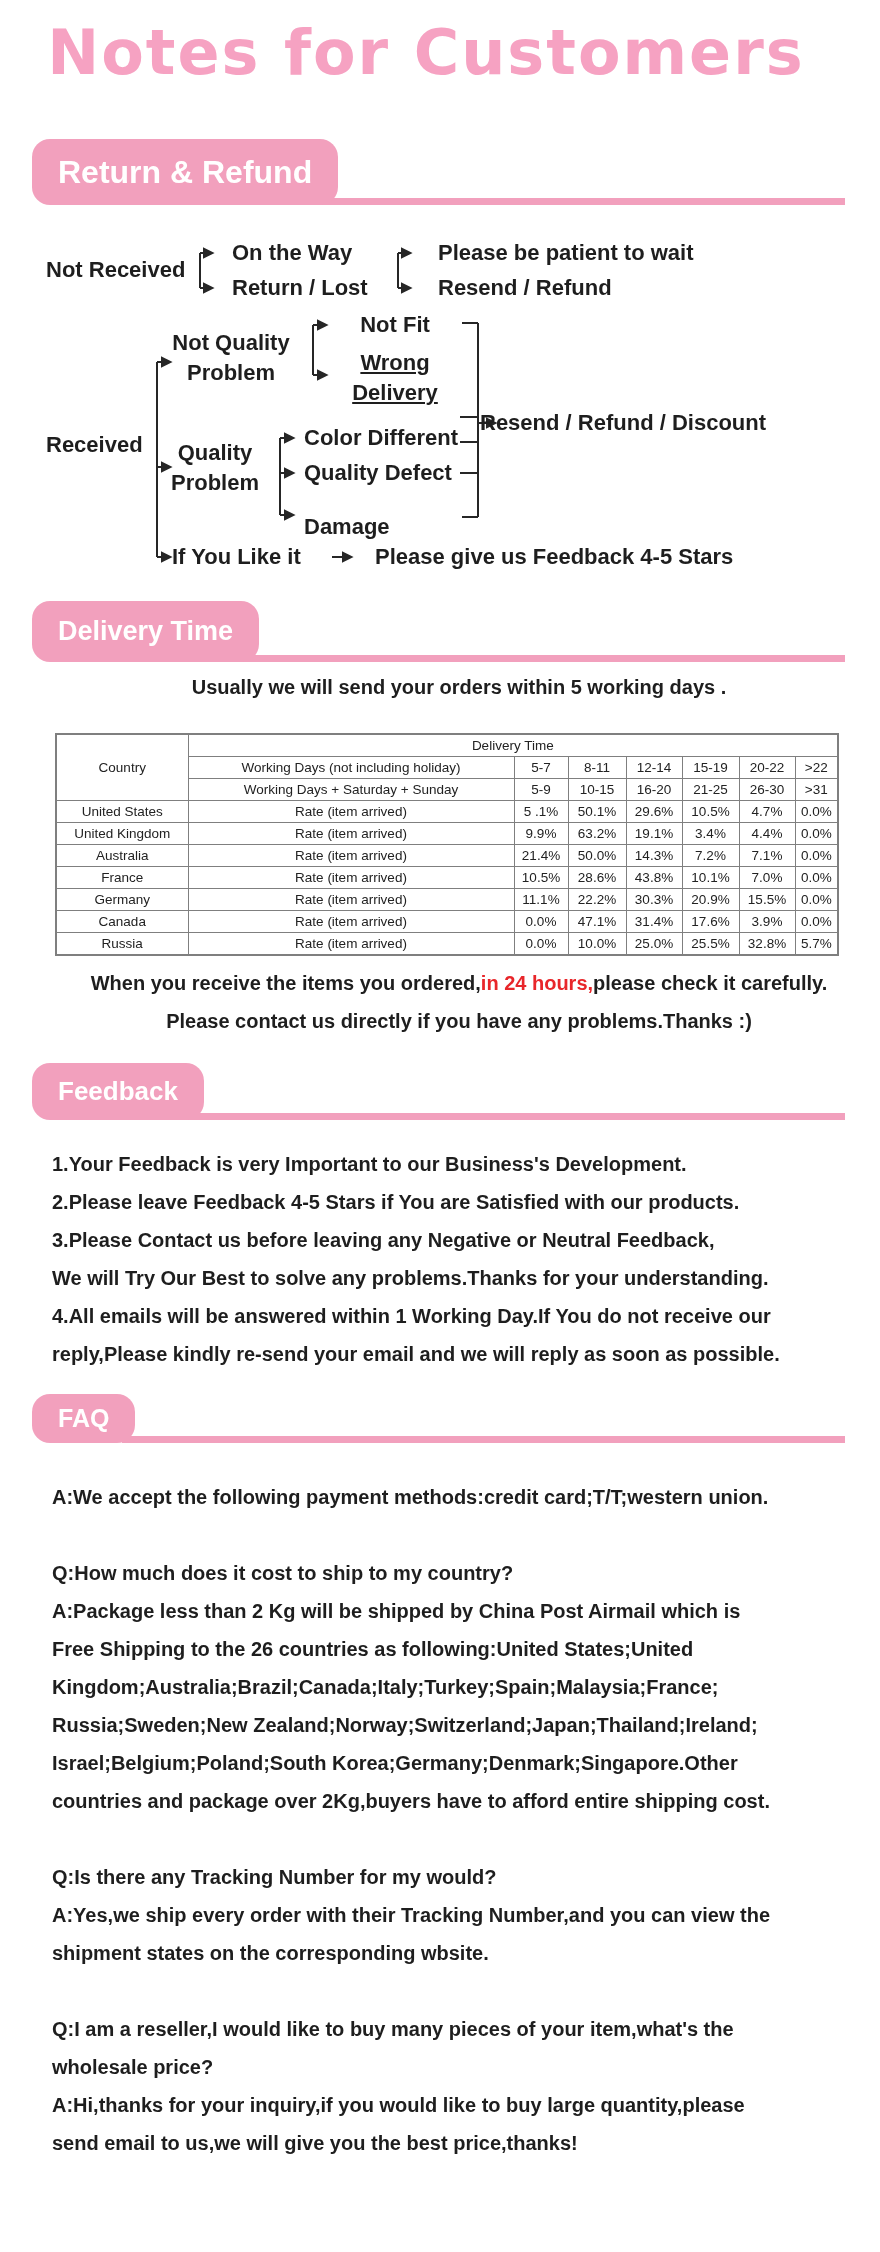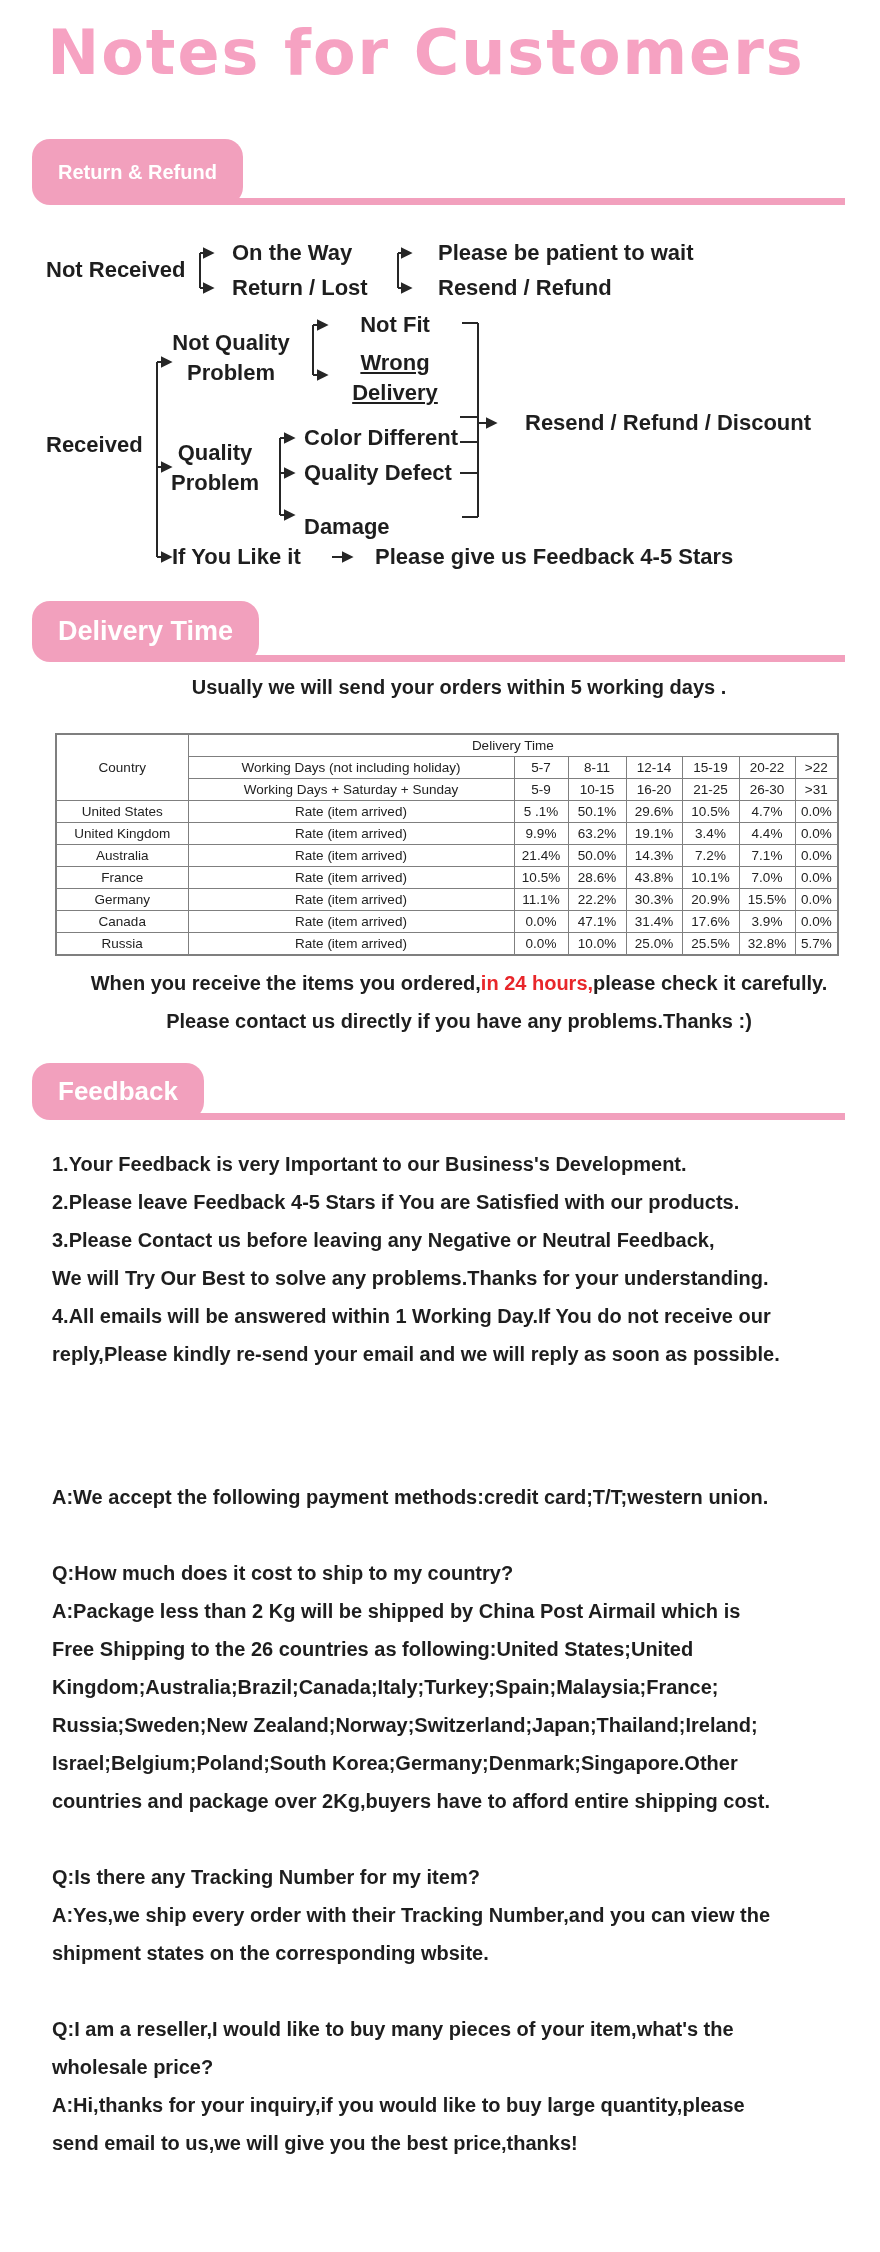--- a/index.html
+++ b/index.html
@@ -13,21 +13,21 @@
   .page{position:relative;width:852px;height:2252px;background:#fff;overflow:hidden;
         font-family:"Liberation Sans",sans-serif;color:var(--text-dark);}
   .page-title{position:absolute;top:16px;left:0;width:100%;text-align:center;
         font-family:"DejaVu Sans",sans-serif;font-weight:bold;font-size:62px;
         letter-spacing:2px;color:var(--title-pink);}
   
   .banner{position:absolute;left:32px;width:813px;}
   .banner .rule{position:absolute;left:90px;right:0;bottom:0;height:7px;background:var(--banner-pink);}
   .banner .pill{position:relative;z-index:1;display:inline-block;background:var(--banner-pink);
         color:#fff;font-weight:bold;border-radius:18px;padding:0 26px;}
-  .banner.b1{top:139px;} .banner.b1 .pill{line-height:66px;font-size:20px;}
+  .banner.b1{top:139px;} .banner.b1 .pill{line-height:66px;font-size:32px;}
   .banner.b2{top:601px;} .banner.b2 .pill{line-height:61px;font-size:27px;}
   .banner.b3{top:1063px;}.banner.b3 .pill{line-height:57px;font-size:26px;}
   .banner.b4{top:1394px;}.banner.b4 .pill{line-height:49px;font-size:25px;}
   
   .fx{position:absolute;font-size:22px;font-weight:bold;line-height:30px;white-space:nowrap;color:var(--text-dark);}
   .fx.wrap{white-space:normal;text-align:center;}
   .flow-svg{position:absolute;left:0;top:240px;width:880px;height:340px;}
   
   .cnote{position:absolute;left:0;width:100%;text-align:center;font-size:20px;font-weight:bold;color:var(--text-dark);margin-left:33px;}
   .red{color:var(--highlight-red);}
@@ -102,21 +102,21 @@
   <div class="fx" style="left:438px;top:238px;">Please be patient to wait</div>
   <div class="fx" style="left:438px;top:273px;">Resend / Refund</div>
   <div class="fx" style="left:46px;top:430px;">Received</div>
   <div class="fx wrap" style="left:165px;top:328px;width:132px;">Not Quality Problem</div>
   <div class="fx wrap" style="left:340px;top:310px;width:110px;">Not Fit</div>
   <div class="fx wrap" style="left:340px;top:348px;width:110px;text-decoration:underline;">Wrong Delivery</div>
   <div class="fx wrap" style="left:160px;top:438px;width:110px;">Quality Problem</div>
   <div class="fx" style="left:304px;top:423px;">Color Different</div>
   <div class="fx" style="left:304px;top:458px;">Quality Defect</div>
   <div class="fx" style="left:304px;top:512px;">Damage</div>
-  <div class="fx" style="left:525px;top:408px;text-align:right;">Resend / Refund / Discount</div>
+  <div class="fx" style="left:480px;top:408px;text-align:right;">Resend / Refund / Discount</div>
   <div class="fx" style="left:172px;top:542px;">If You Like it</div>
   <div class="fx" style="left:375px;top:542px;">Please give us Feedback 4-5 Stars</div>
 
   <div class="banner b2">
     <div class="rule"></div>
     <div class="pill">Delivery Time</div>
   </div>
 
   <div class="cnote" style="top:676px;">Usually we will send your orders within 5 working days .</div>
 
@@ -241,36 +241,40 @@
 
   <div class="textblock feedback-block">
       <div class="line">1.Your Feedback is very Important to our Business's Development.</div>
       <div class="line">2.Please leave Feedback 4-5 Stars if You are Satisfied with our products.</div>
       <div class="line">3.Please Contact us before leaving any Negative or Neutral Feedback,</div>
       <div class="line">We will Try Our Best to solve any problems.Thanks for your understanding.</div>
       <div class="line">4.All emails will be answered within 1 Working Day.If You do not receive our</div>
       <div class="line">reply,Please kindly re-send your email and we will reply as soon as possible.</div>
     </div>
 
+  <div class="banner b4">
+    <div class="rule"></div>
+    <div class="pill">FAQ</div>
+  </div>
 
   <div class="textblock faq-block">
       <div class="faq-group">
         <div class="line">A:We accept the following payment methods:credit card;T/T;western union.</div>
       </div>
       <div class="faq-group">
         <div class="line">Q:How much does it cost to ship to my country?</div>
         <div class="line">A:Package less than 2 Kg will be shipped by China Post Airmail which is</div>
         <div class="line">Free Shipping  to the 26 countries as following:United States;United</div>
         <div class="line">Kingdom;Australia;Brazil;Canada;Italy;Turkey;Spain;Malaysia;France;</div>
         <div class="line">Russia;Sweden;New Zealand;Norway;Switzerland;Japan;Thailand;Ireland;</div>
         <div class="line">Israel;Belgium;Poland;South Korea;Germany;Denmark;Singapore.Other</div>
         <div class="line">countries and package over 2Kg,buyers have to afford entire shipping cost.</div>
       </div>
       <div class="faq-group">
-        <div class="line">Q:Is there any Tracking Number for my item?</div>
+        <div class="line">Q:Is there any Tracking Number for my would?</div>
         <div class="line">A:Yes,we ship every order with their Tracking Number,and you can view the</div>
         <div class="line">shipment states on the corresponding wbsite.</div>
       </div>
       <div class="faq-group">
         <div class="line">Q:I am a reseller,I would like to buy many pieces of your item,what's the</div>
         <div class="line">wholesale price?</div>
         <div class="line">A:Hi,thanks for your inquiry,if you would like to buy large quantity,please</div>
         <div class="line">send email to us,we will give you the best price,thanks!</div>
       </div>
     </div>

